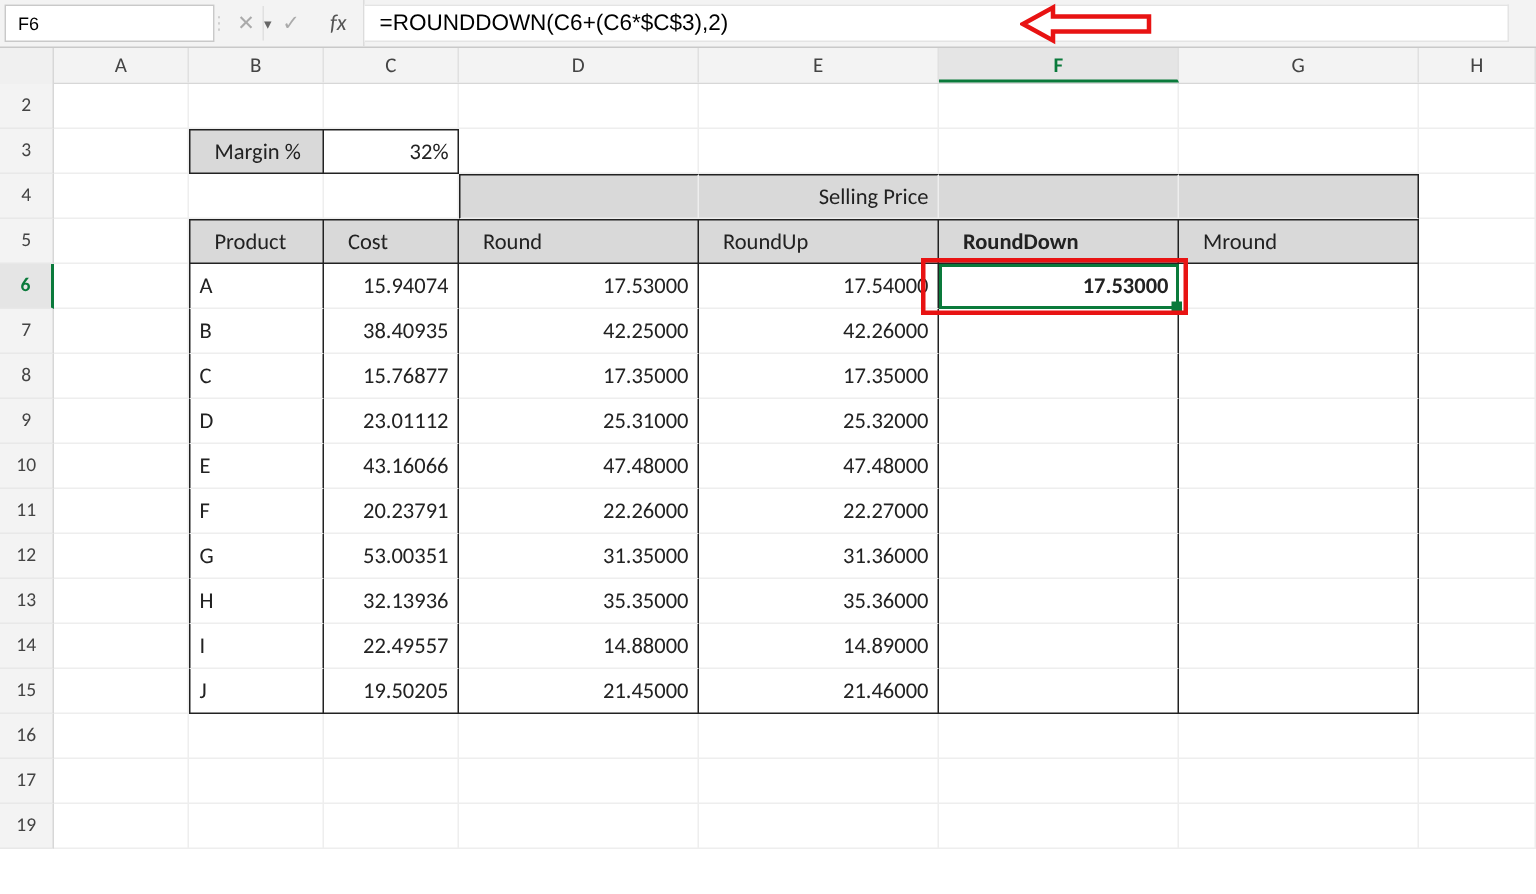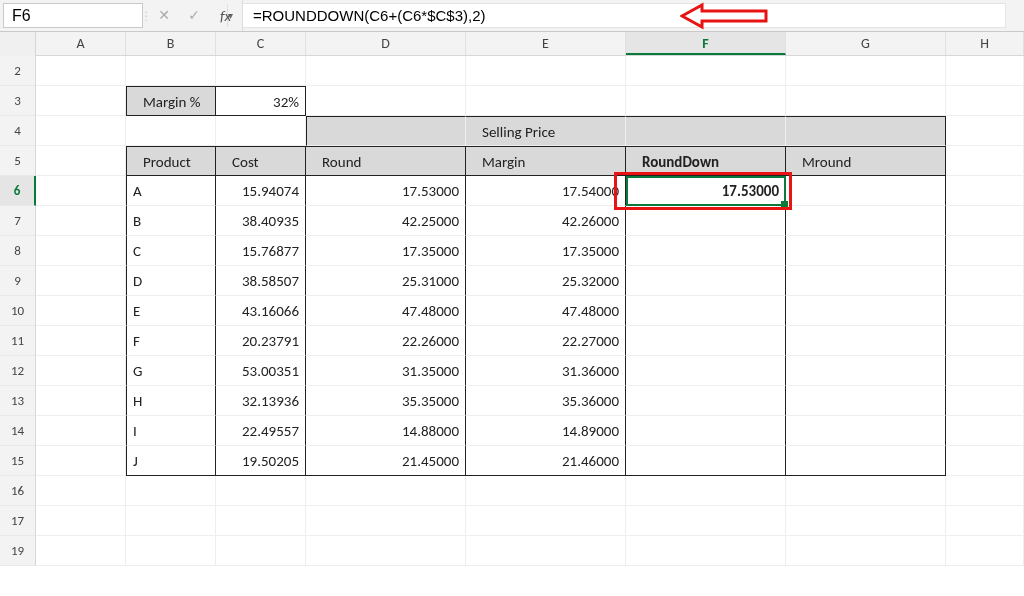--- a/index.html
+++ b/index.html
@@ -25,21 +25,21 @@
     width: 140px;
     display: flex;
     align-items: center;
     background: #ffffff;
     border: 1px solid #c9c9c9;
     margin: 3px 0 3px 3px;
   }
   .name-box {
     flex: 1;
     padding: 0 8px;
-    font-size: 16px;
+    font-size: 12px;
     border: none;
     outline: none;
     background: transparent;
   }
   .name-box-drop {
     width: 16px; height:100%;
     display:flex; align-items:center; justify-content:center;
     color:#666; font-size:10px;
     border-left:1px solid #e0e0e0;
   }
@@ -142,21 +142,21 @@
   .cA{width:90px;} .cB{width:90px;} .cC{width:90px;}
   .cD{width:160px;} .cE{width:160px;} .cF{width:160px;font-weight:bold;}
   .cG{width:160px;} .cH{width:78px;}
   
   .shade{ background:#d9d9d9;padding-left:16px; }
   .b-t{border-top:1.5px solid #222;}
   .b-b{border-bottom:1.5px solid #222;}
   .b-l{border-left:1.5px solid #222;}
   .b-r{border-right:1.5px solid #222;}
   .txt-r{text-align:right;}
-  .txt-c{text-align:left;}
+  .txt-c{text-align:right;}
   .txt-l{text-align:left;}
   
   .active-cell {
     position:absolute;
     border:2px solid #0a7a3b;
     z-index:5;
     pointer-events:none;
   }
   .active-handle{
     position:absolute; width:7px;height:7px;background:#0a7a3b;right:-4px;bottom:-4px;
@@ -235,21 +235,21 @@
         <div class="cell cF shade b-t"></div>
         <div class="cell cG shade b-t b-r"></div>
         <div class="cell cH"></div>
       </div>
       <div class="row">
         <div class="rh">5</div>
         <div class="cell cA"></div>
         <div class="cell cB txt-l shade b-t b-b b-l b-r">Product</div>
         <div class="cell cC txt-l shade b-t b-b b-r">Cost</div>
         <div class="cell cD txt-l shade b-t b-b b-r">Round</div>
-        <div class="cell cE txt-l shade b-t b-b b-r">Margin</div>
+        <div class="cell cE txt-l shade b-t b-b b-r">RoundUp</div>
         <div class="cell cF txt-l shade b-t b-b b-r">RoundDown</div>
         <div class="cell cG txt-l shade b-t b-b b-r">Mround</div>
         <div class="cell cH"></div>
       </div>
       <div class="row">
         <div class="rh active">6</div>
         <div class="cell cA"></div>
         <div class="cell cB txt-l b-l b-r">A</div>
         <div class="cell cC txt-r b-r">15.94074</div>
         <div class="cell cD txt-r b-r">17.53000</div>
@@ -277,21 +277,21 @@
         <div class="cell cD txt-r b-r">17.35000</div>
         <div class="cell cE txt-r b-r">17.35000</div>
         <div class="cell cF txt-r b-r"></div>
         <div class="cell cG b-r"></div>
         <div class="cell cH"></div>
       </div>
       <div class="row">
         <div class="rh">9</div>
         <div class="cell cA"></div>
         <div class="cell cB txt-l b-l b-r">D</div>
-        <div class="cell cC txt-r b-r">38.58507</div>
+        <div class="cell cC txt-r b-r">23.01112</div>
         <div class="cell cD txt-r b-r">25.31000</div>
         <div class="cell cE txt-r b-r">25.32000</div>
         <div class="cell cF txt-r b-r"></div>
         <div class="cell cG b-r"></div>
         <div class="cell cH"></div>
       </div>
       <div class="row">
         <div class="rh">10</div>
         <div class="cell cA"></div>
         <div class="cell cB txt-l b-l b-r">E</div>

